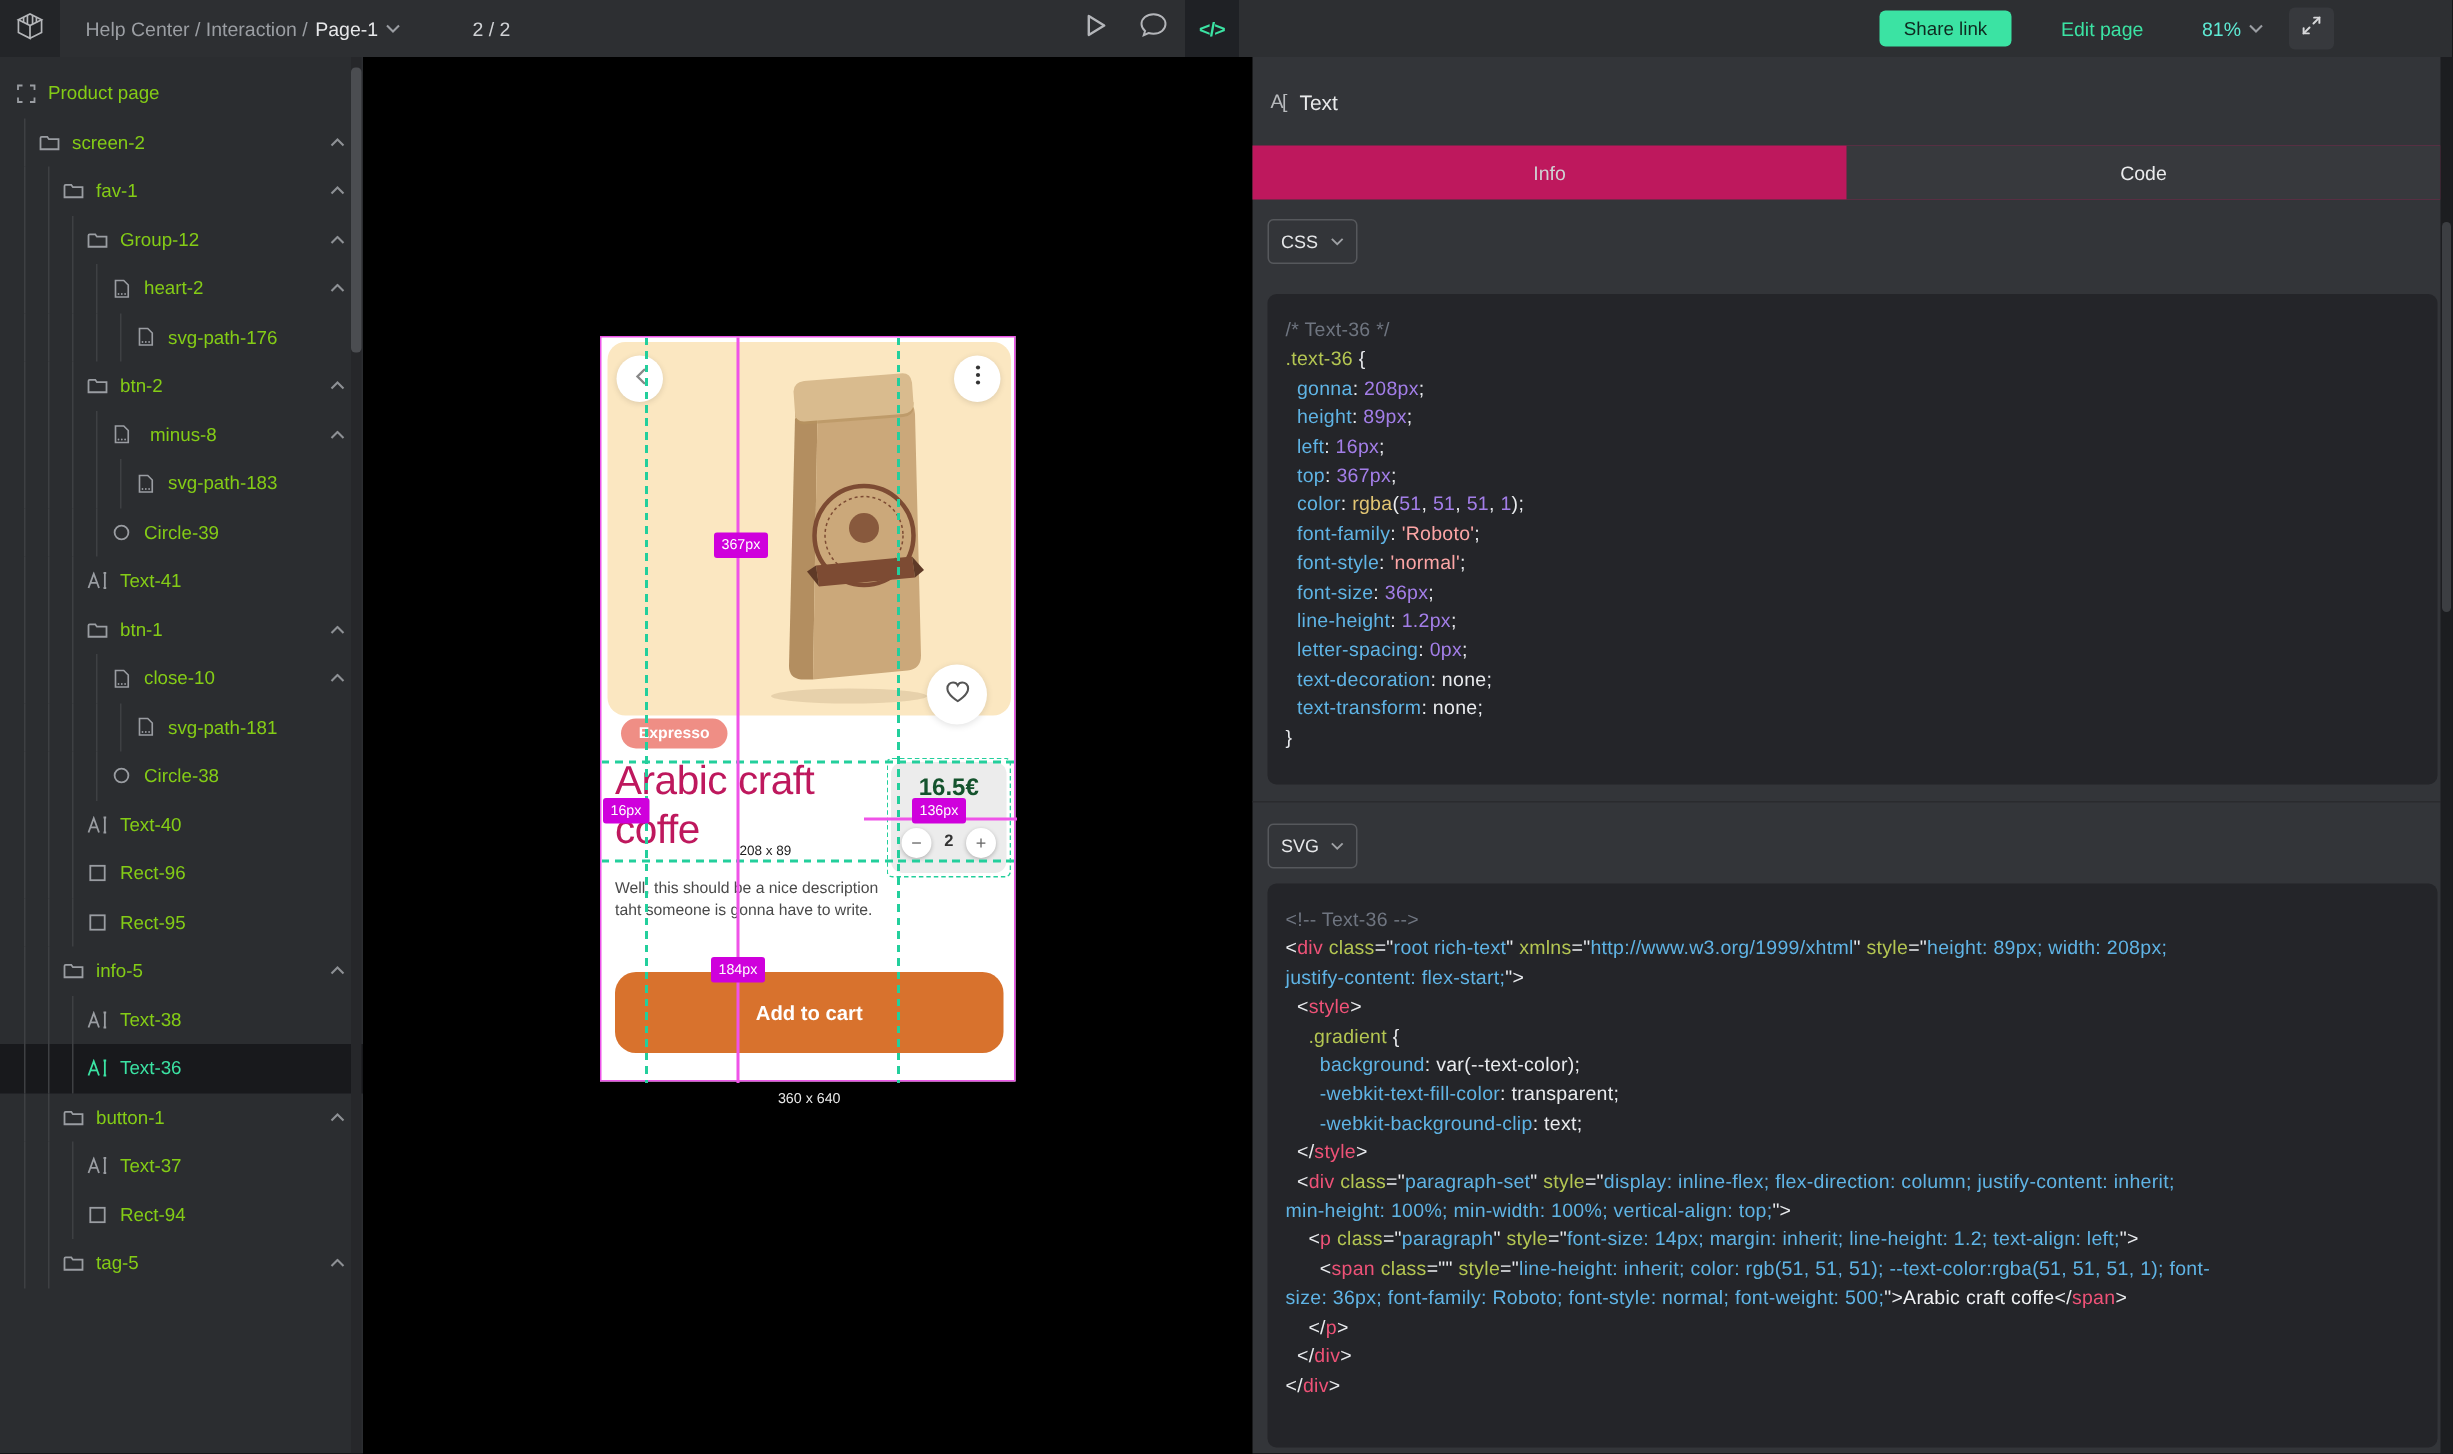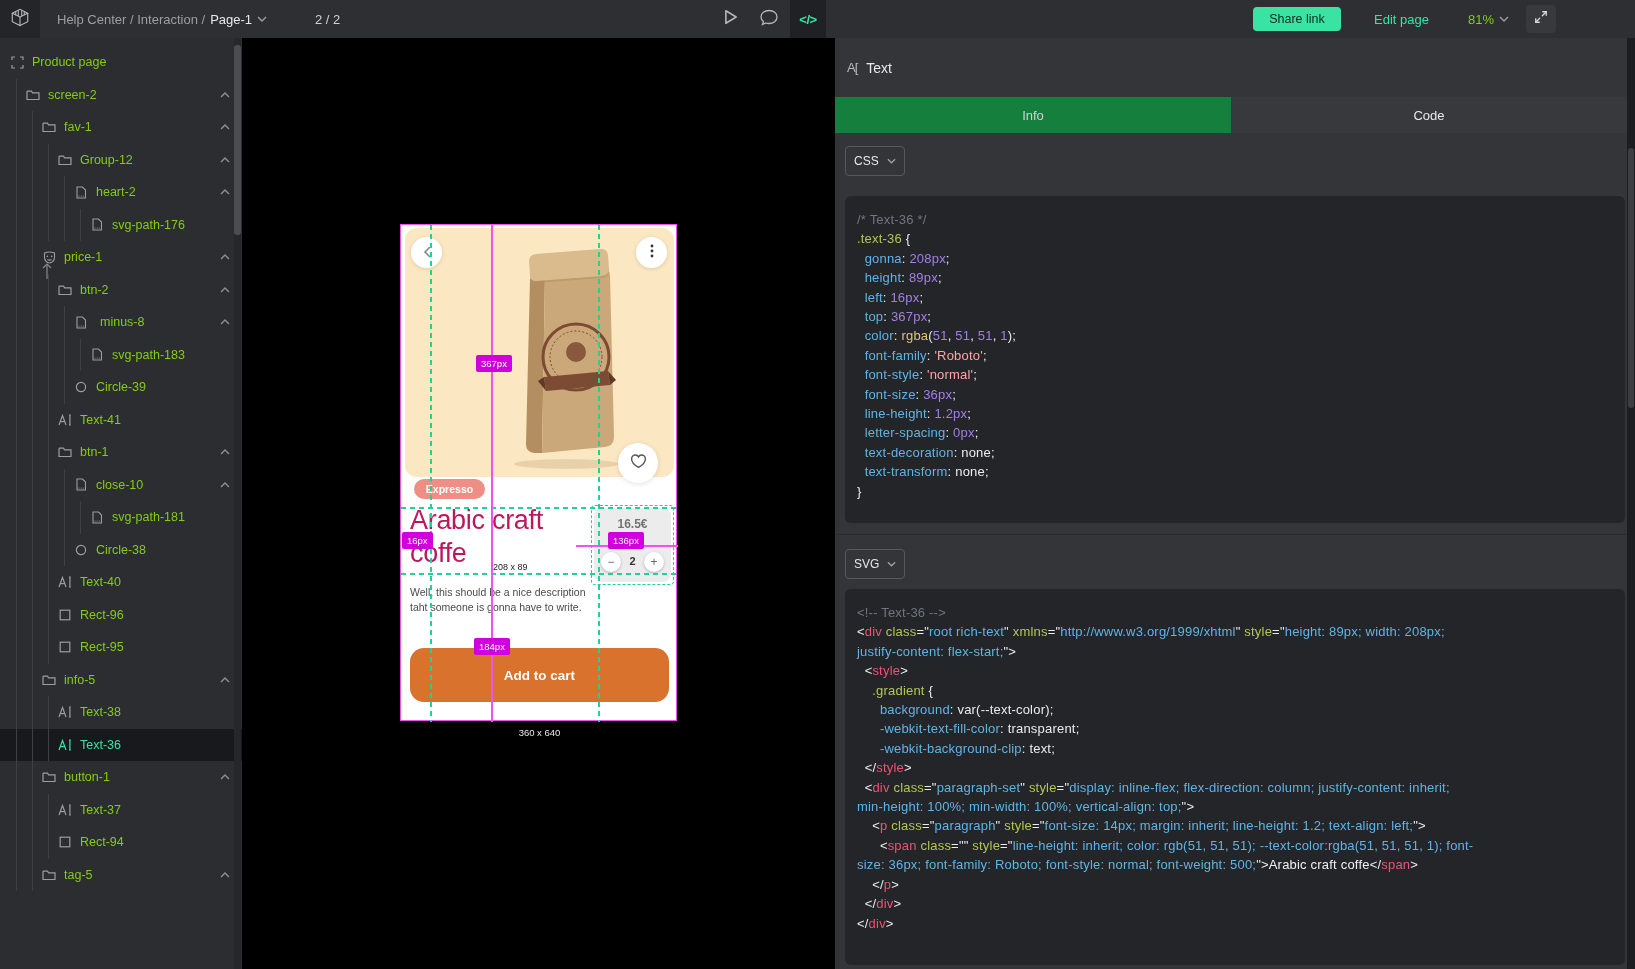--- a/index.html
+++ b/index.html
@@ -10,21 +10,21 @@
   .topbar { position:absolute; left:0; top:0; width:1635px; height:38px; background:#2d2f32; z-index:30; }
   .logo-box { position:absolute; left:0; top:0; width:40px; height:38px; background:#232528; display:flex; align-items:center; justify-content:center; }
   .breadcrumb { position:absolute; left:57px; top:0; height:38px; display:flex; align-items:center; gap:5px; font-size:13px; }
   .bc-dim { color:#9b9ea3; }
   .bc-cur { color:#e7e8ea; }
   .page-ind { position:absolute; left:315px; top:0; height:38px; display:flex; align-items:center; font-size:13px; color:#cfd1d4; }
   .tb-icon { position:absolute; top:0; height:38px; width:34px; display:flex; align-items:center; justify-content:center; color:#b4b6ba; }
   .code-tab { position:absolute; left:790px; top:0; width:36px; height:38px; background:#1f2125; display:flex; align-items:center; justify-content:center; color:#3be3a3; font-size:13px; font-weight:700; letter-spacing:-0.5px; }
   .share-btn { position:absolute; left:1253px; top:7px; width:88px; height:24px; background:#3be3a3; border:none; border-radius:4px; font-size:12.5px; color:#0f2a20; font-family:inherit; cursor:pointer; }
   .edit-link { position:absolute; left:1374px; top:0; height:38px; display:flex; align-items:center; font-size:13px; color:#3be3a3; cursor:pointer; }
-  .zoom-ctl { position:absolute; left:1468px; top:0; height:38px; display:flex; align-items:center; gap:5px; font-size:13px; color:#84cc16; cursor:pointer; }
+  .zoom-ctl { position:absolute; left:1468px; top:0; height:38px; display:flex; align-items:center; gap:5px; font-size:13px; color:#5eead4; cursor:pointer; }
   .fs-btn { position:absolute; left:1526px; top:5px; width:30px; height:28px; background:#37393d; border-radius:4px; display:flex; align-items:center; justify-content:center; color:#d7d8da; cursor:pointer; }
 
   
   .sidebar { position:absolute; left:0; top:38px; width:242px; height:931px; background:#2b2d30; z-index:20; overflow:hidden; }
   .tree { position:absolute; left:0; top:0; width:100%; padding-top:8px; }
   .tree-row { position:relative; height:32.5px; cursor:pointer; }
   .tree-row.selected { background:#18191c; }
   .guide { position:absolute; top:0; bottom:0; width:1px; background:#3e4043; }
   .tree-icon { position:absolute; top:50%; transform:translateY(-50%); width:14px; height:14px; color:#9a9da2; display:flex; align-items:center; justify-content:center; }
   .tree-row.selected .tree-icon { color:#3be3a3; }
@@ -39,40 +39,40 @@
   .canvas { position:absolute; left:242px; top:38px; width:593px; height:931px; background:#000; }
   .frame { position:absolute; left:158px; top:186px; width:277px; height:497px; background:#fff; border:1.5px solid #ec53e8; }
   .cream { position:absolute; left:4px; top:3px; width:269px; height:249px; background:#fbe7c1; border-radius:12px; }
   .circ-btn { position:absolute; width:31px; height:31px; border-radius:50%; background:#fff; box-shadow:0 1px 4px rgba(0,0,0,.12); display:flex; align-items:center; justify-content:center; cursor:pointer; }
   .heart-btn { position:absolute; left:217px; top:218px; width:40px; height:40px; border-radius:50%; background:#fff; box-shadow:0 1px 5px rgba(0,0,0,.12); display:flex; align-items:center; justify-content:center; cursor:pointer; color:#555; }
   .tag-pill { position:absolute; left:13px; top:254px; width:71px; height:20px; border-radius:10px; background:#ef8e85; color:#fff; font-size:10.5px; font-weight:700; display:flex; align-items:center; justify-content:center; }
   .ptitle { position:absolute; left:9px; top:279px; width:205px; font-size:27px; line-height:33px; font-weight:500; color:#be185d; letter-spacing:-0.3px; }
   .sel-size { position:absolute; left:92px; top:337px; font-size:9px; color:#1d1d1d; }
   .pdesc { position:absolute; left:9px; top:360px; font-size:10.5px; line-height:15px; color:#4a4a4a; }
   .price-panel { position:absolute; left:193px; top:283px; width:77px; height:74px; background:#ececec; border-radius:8px; }
-  .price-txt { position:absolute; left:0; top:9px; width:100%; text-align:center; font-size:12px; font-weight:700; color:#737373; }
+  .price-txt { position:absolute; left:0; top:9px; width:100%; text-align:center; font-size:16px; font-weight:700; color:#14532d; }
   .step-btn { position:absolute; top:44px; width:20px; height:20px; border-radius:50%; background:#fff; box-shadow:0 1px 3px rgba(0,0,0,.25); display:flex; align-items:center; justify-content:center; font-size:12px; color:#666; cursor:pointer; }
   .qty { position:absolute; top:47px; left:0; width:100%; text-align:center; font-size:11px; font-weight:700; color:#333; }
   .cta { position:absolute; left:9px; top:423px; width:259px; height:54px; background:#d8722d; border:none; border-radius:14px; color:#fff; font-size:13.5px; font-weight:600; font-family:inherit; cursor:pointer; }
   .home-bar { position:absolute; left:108px; top:481px; width:60px; height:5px; border-radius:3px; background:rgba(255,255,255,.92); }
   .frame-size { position:absolute; left:0; top:502px; width:277px; text-align:center; color:#e8e8e8; font-size:9.5px; }
 
   .vguide { position:absolute; top:0; height:497px; width:1.5px; background:repeating-linear-gradient(to bottom,#23cf9c 0 5px,transparent 5px 9px); z-index:6; }
   .hguide { position:absolute; left:0; width:277px; height:1.5px; background:repeating-linear-gradient(to right,#23cf9c 0 5px,transparent 5px 9px); z-index:6; }
   .price-dash { position:absolute; left:190px; top:280px; width:83px; height:80px; border:1px dashed #23cf9c; border-radius:4px; z-index:6; }
   .mline-v { position:absolute; left:90px; top:0; width:1.5px; height:497px; background:#ef53e8; z-index:7; }
   .mline-h { position:absolute; left:175px; top:320px; width:102px; height:1.5px; background:#ef53e8; z-index:7; }
   .mlabel { position:absolute; background:#cf00dc; color:#fff; font-size:9.5px; font-weight:500; padding:3px 5px; border-radius:2px; z-index:8; white-space:nowrap; }
 
   
   .rpanel { position:absolute; left:835px; top:38px; width:800px; height:931px; background:#333539; z-index:20; }
   .rp-header { position:absolute; left:0; top:0; width:100%; height:59px; display:flex; align-items:center; padding-left:12px; gap:9px; }
   .rp-ticon { color:#b8babd; font-size:13px; letter-spacing:-1px; }
   .rp-title { color:#e8e9ea; font-size:14px; }
-  .tabbar { position:absolute; left:0; top:59px; width:792px; height:36px; background:#15803d; display:flex; }
+  .tabbar { position:absolute; left:0; top:59px; width:792px; height:36px; background:#be185d; display:flex; }
   .tab { flex:1; display:flex; align-items:center; justify-content:center; font-size:13px; color:#cfd1d3; cursor:pointer; }
   .tab.active { background:#37393d; color:#e9eaec; }
   .rp-strip { position:absolute; right:0; top:0; width:8px; height:100%; background:#1c1d20; }
   .rp-strip-thumb { position:absolute; right:1px; top:110px; width:6px; height:260px; background:#3c3e42; border-radius:3px; }
   .dropdown { position:absolute; left:10px; width:60px; height:30px; border:1px solid #56585c; border-radius:4px; display:flex; align-items:center; justify-content:space-between; padding:0 8px; color:#e6e7e9; font-size:12px; cursor:pointer; }
   .dd-css { top:108px; }
   .dd-svg { top:511px; }
   .dd-chev { color:#9ea0a4; display:flex; }
   .code-block { position:absolute; left:10px; width:780px; background:#242529; border-radius:6px; padding:14px 12px 14px 12px; }
   .cb-css { top:158px; height:327px; }
@@ -241,42 +241,20 @@
           <span class="guide" style="left: 80px;"></span>
           <span class="tree-icon" style="left: 90px;">
             <svg width="12" height="13" viewBox="0 0 12 13" fill="none" stroke="currentColor" stroke-width="1.1">
               <path d="M2 1 H7.5 L10.5 4 V12 H2 Z"></path>
               <circle cx="4" cy="10" r="0.6" fill="currentColor" stroke="none"></circle>
               <circle cx="6.2" cy="10" r="0.6" fill="currentColor" stroke="none"></circle>
               <circle cx="8.4" cy="10" r="0.6" fill="currentColor" stroke="none"></circle>
             </svg>
           </span>
           <span class="tree-label" style="left: 112px;">svg-path-176</span>
-        </div>
-        <div class="tree-row">
-          <span class="guide" style="left: 16px;"></span>
-          <span class="guide" style="left: 32px;"></span>
-          <span class="tree-icon" style="left: 42px;">
-            <svg width="13" height="13" viewBox="0 0 13 13" fill="none" stroke="currentColor" stroke-width="1.1">
-              <path d="M6.5 1 C8.8 1 11.5 2 11.5 2 L11.5 6.2 C11.5 9.8 9 12 6.5 12 C4 12 1.5 9.8 1.5 6.2 L1.5 2 C1.5 2 4.2 1 6.5 1 Z"></path>
-              <circle cx="4.4" cy="5.4" r="0.8" fill="currentColor" stroke="none"></circle>
-              <circle cx="8.6" cy="5.4" r="0.8" fill="currentColor" stroke="none"></circle>
-              <path d="M4.5 8.5 Q6.5 9.8 8.5 8.5"></path>
-            </svg>
-          </span>
-          <span class="tree-label" style="left: 64px;">price-1</span>
-          <span class="tree-chev">
-            <svg width="10" height="6" viewBox="0 0 10 6" fill="none" stroke="currentColor" stroke-width="1.4">
-              <path d="M1 5 L5 1 L9 5"></path>
-            </svg>
-          </span>
-          <span class="tree-arrow"><svg width="12" height="18" viewBox="0 0 12 18" fill="none" stroke="currentColor" stroke-width="1.2">
-              <path d="M6 17 V2"></path>
-              <path d="M2 6 L6 2 L10 6"></path>
-            </svg></span>
         </div>
         <div class="tree-row">
           <span class="guide" style="left: 16px;"></span>
           <span class="guide" style="left: 32px;"></span>
           <span class="guide" style="left: 48px;"></span>
           <span class="tree-icon" style="left: 58px;">
             <svg width="14" height="12" viewBox="0 0 14 12" fill="none" stroke="currentColor" stroke-width="1.2">
               <path d="M1 3 V10.5 H13 V3.8 H6.6 L5.5 2.2 H1.8 Q1 2.2 1 3 Z"></path>
             </svg>
           </span>

